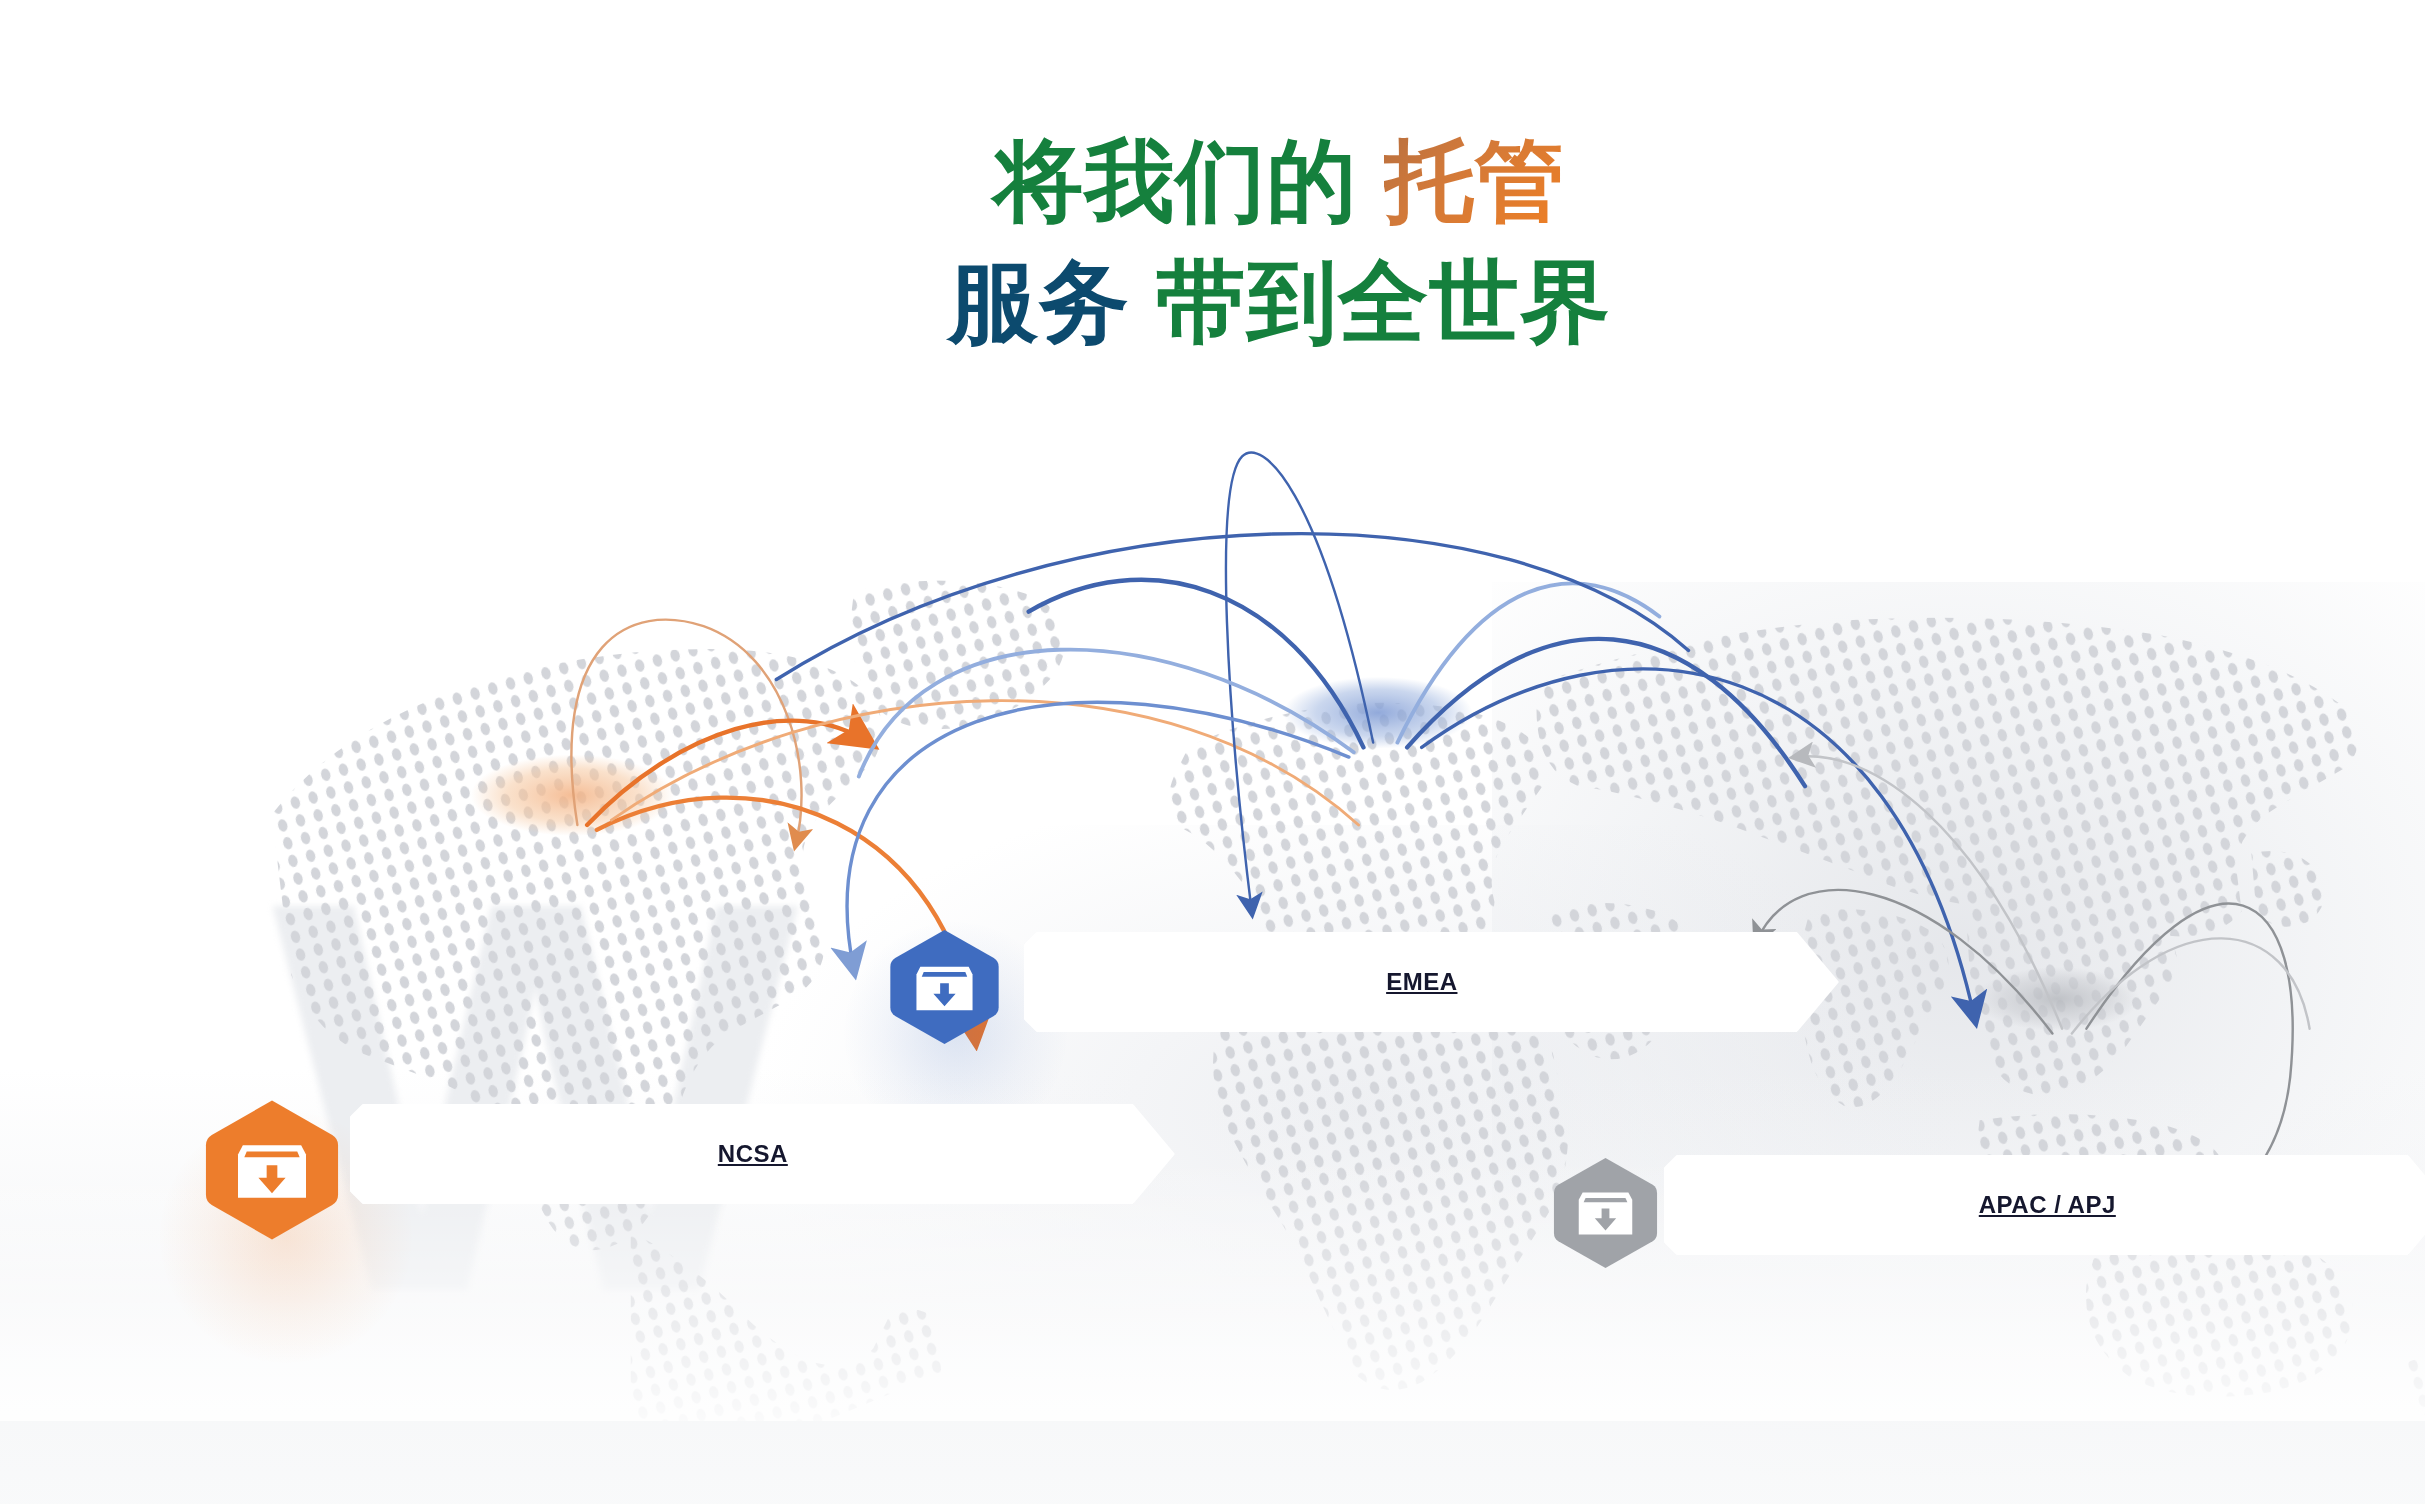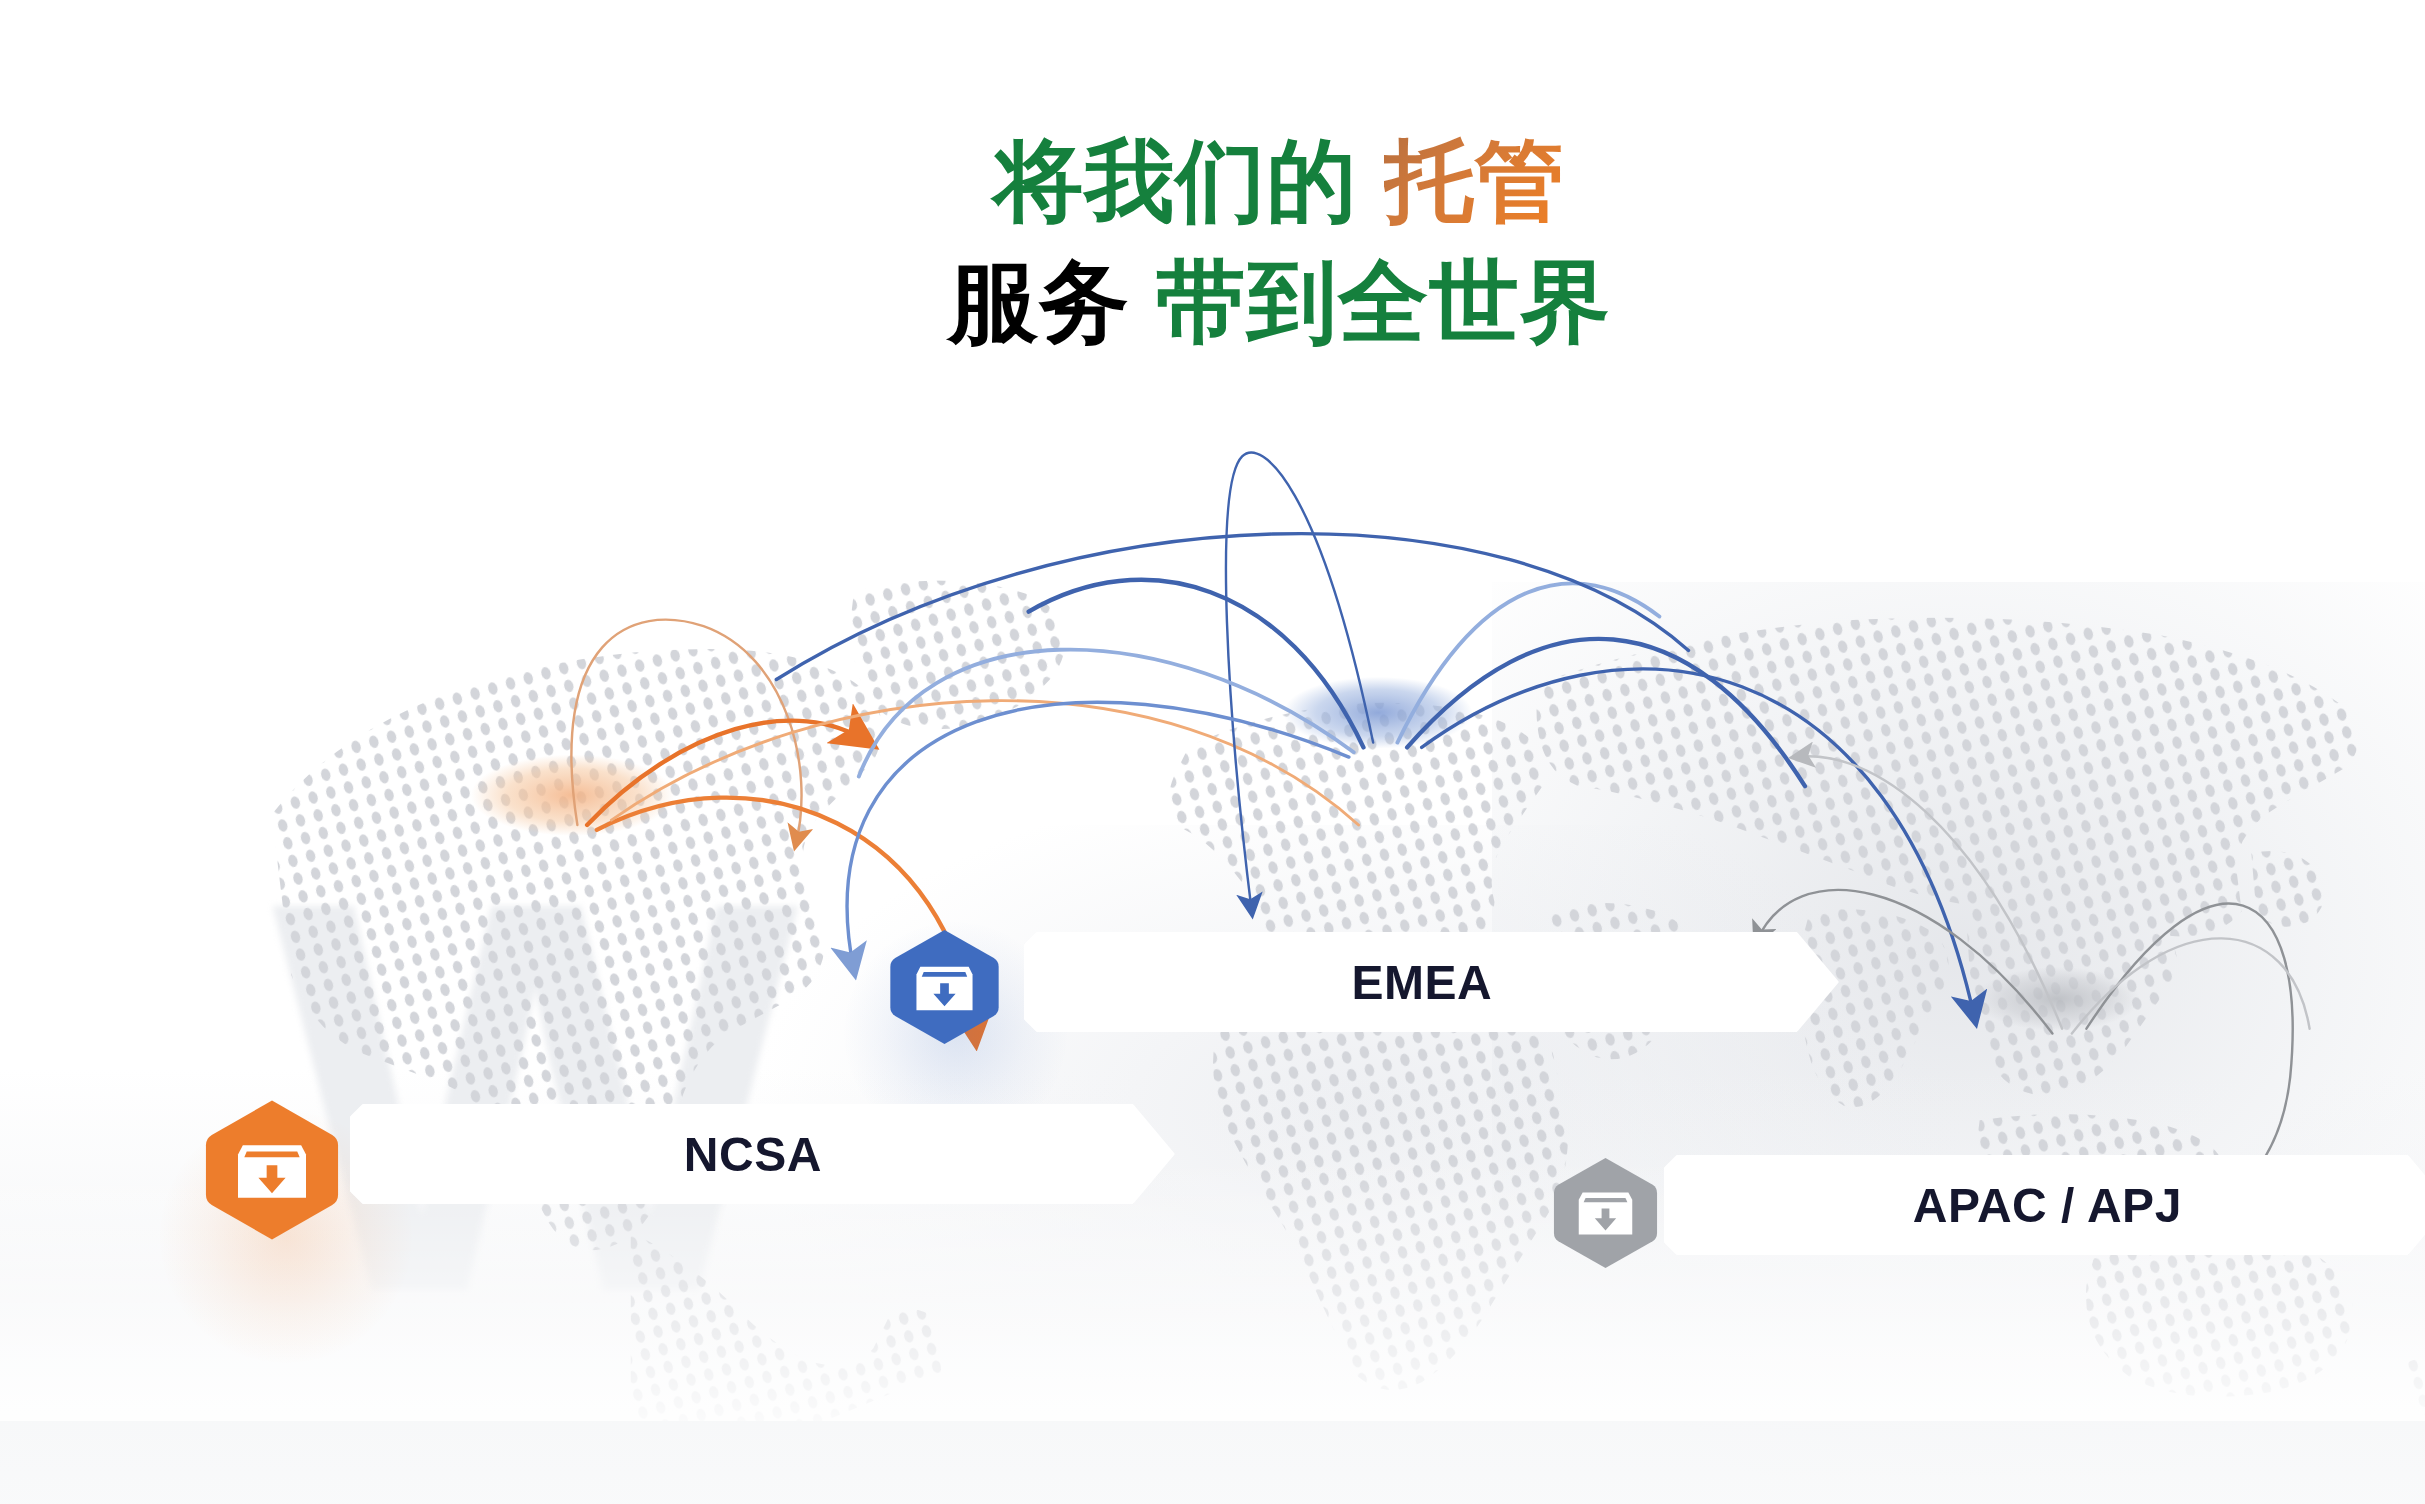--- a/index.html
+++ b/index.html
@@ -84,50 +84,51 @@
     font-family: "Liberation Sans", sans-serif;
   }
   .t-dark  { color: #15803d; }
   .t-orange {
     background: linear-gradient(135deg, #b9703f 0%, #d1793a 35%, #ef7f24 100%);
     -webkit-background-clip: text;
     background-clip: text;
     color: transparent;
     -webkit-text-fill-color: transparent;
   }
-  .t-blue  { color: #000000; }
+  .t-blue  { color: #0c4a6e; }
 
   
   .badge {
     position: absolute;
     display: flex;
     align-items: center;
     z-index: 40;
   }
   .badge-pill {
     position: relative;
     height: 100px;
     background: #ffffff;
     display: flex;
     align-items: center;
     box-shadow: 0 6.8px 22px rgba(110,120,140,0.13);
     border-radius: 12.6px 0 0 12.6px;
     -webkit-clip-path: polygon(0 12.6px, 12.6px 0, calc(100% - 42px) 0, 100% 50%, calc(100% - 42px) 100%, 12.6px 100%, 0 calc(100% - 12.6px));
     clip-path: polygon(0 12.6px, 12.6px 0, calc(100% - 42px) 0, 100% 50%, calc(100% - 42px) 100%, 12.6px 100%, 0 calc(100% - 12.6px));
   }
   .badge-label {
-    font-size: 48px;
+    font-size: 24px;
     font-weight: 700;
     color: #15172e;
     letter-spacing: 0.5px;
     width: 100%;
     text-align: center;
     padding-right: 19.4px;
     font-family: "Liberation Sans", sans-serif;
     white-space: nowrap;
+    text-decoration: underline;
   }
   .hexwrap {
     position: absolute;
     z-index: 3;
     display: flex;
     align-items: center;
     justify-content: center;
   }
   .hexwrap svg { display: block; overflow: visible; }
 

